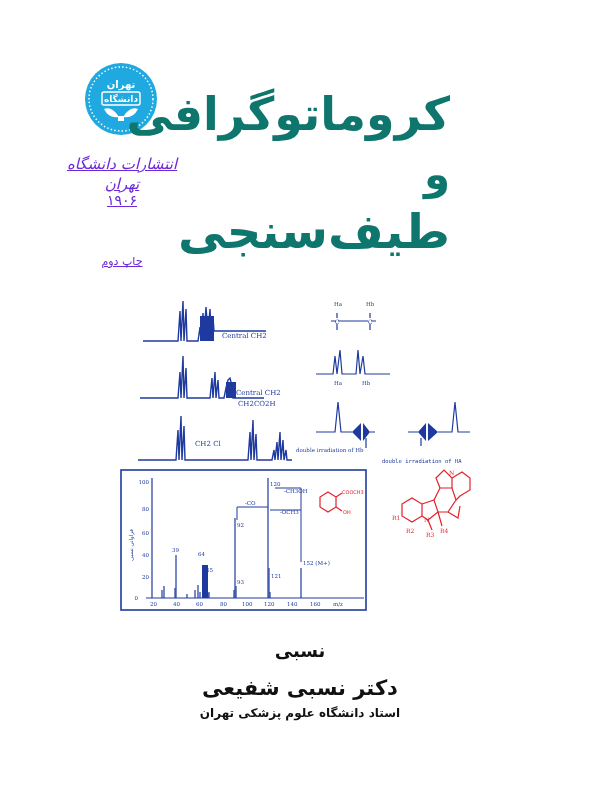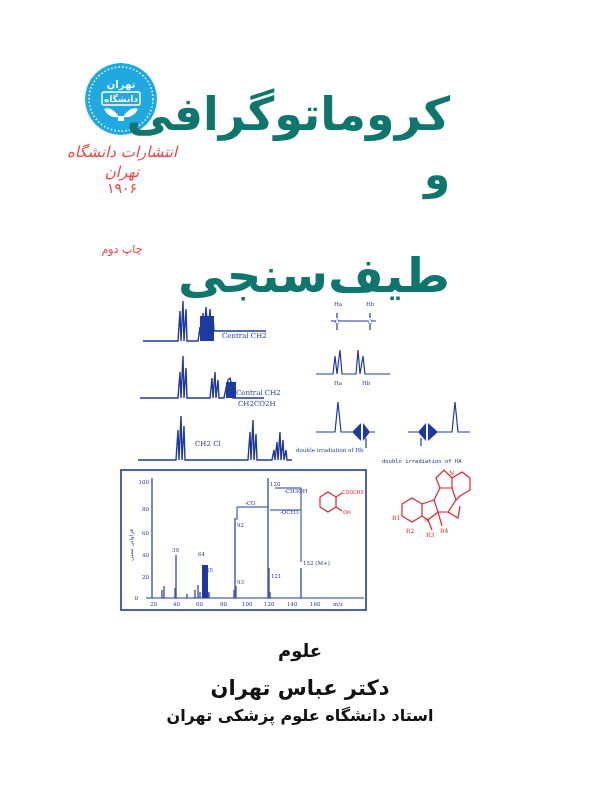--- a/index.html
+++ b/index.html
@@ -1,34 +1,34 @@
 <!DOCTYPE html>
 <html><head>
 <meta charset="utf-8">
 <style>
   html, body { margin: 0; padding: 0; background: #ffffff; }
   body { width: 600px; height: 798px; position: relative; overflow: hidden; font-family: "DejaVu Sans", sans-serif; }
 
   .logo { position: absolute; left: 84px; top: 62px; width: 74px; height: 74px; }
-  .publisher { position: absolute; left: 56px; top: 142px; width: 132px; text-align: center; color: #ef4444; direction: rtl; }
+  .publisher { position: absolute; left: 56px; top: 154px; width: 132px; text-align: center; color: #6d28d9; direction: rtl; text-decoration: underline; }
   .publisher .name { font-family: "DejaVu Serif", serif; font-size: 15px; font-style: italic; line-height: 20px; }
   .publisher .year { font-size: 14px; line-height: 13px; }
   .publisher .edition { font-size: 11px; line-height: 13px; margin-top: 48px; }
 
   .title { position: absolute; left: 200px; width: 250px; text-align: right; color: #0f766e; font-family: "DejaVu Sans", sans-serif; font-weight: bold; direction: rtl; }
   .title.l1 { top: 84px; font-size: 46px; line-height: 60px; }
   .title.l2 { top: 150px; font-size: 42px; line-height: 50px; }
-  .title.l3 { top: 200px; font-size: 48px; line-height: 62px; margin-top: 44px; }
+  .title.l3 { top: 200px; font-size: 48px; line-height: 62px; }
 
   .art { position: absolute; left: 0; top: 0; }
 
   .author-block { position: absolute; left: 150px; width: 300px; text-align: center; direction: rtl; color: #111; font-weight: bold; }
   .author-label { top: 640px; font-size: 18px; }
   .author-name { top: 676px; font-size: 21px; }
-  .author-title { top: 706px; font-size: 16px; }
+  .author-title { top: 706px; font-size: 12px; }
 </style>
 </head>
 <body>
 
 <svg class="logo" viewBox="0 0 74 74">
   <circle cx="37" cy="37" r="36" fill="#1fa9e0"></circle>
   <circle cx="37" cy="37" r="32" fill="none" stroke="#fff" stroke-width="1.5" stroke-dasharray="1.5 2.2"></circle>
   <text x="37" y="26" fill="#fff" font-family="DejaVu Sans, sans-serif" font-size="10" font-weight="bold" text-anchor="middle">تهران</text>
   <rect x="18" y="30" width="38" height="13" rx="2" fill="none" stroke="#fff" stroke-width="1.4"></rect>
   <text x="37" y="40" fill="#fff" font-family="DejaVu Sans, sans-serif" font-size="9" font-weight="bold" text-anchor="middle">دانشگاه</text>
@@ -171,15 +171,15 @@
   <g fill="#e3222a" font-size="6">
     <text x="392" y="520">R1</text>
     <text x="406" y="533">R2</text>
     <text x="426" y="537">R3</text>
     <text x="440" y="533">R4</text>
     <text x="424" y="522" font-size="6">N</text>
     <text x="449" y="475" font-size="6">N</text>
   </g>
 </svg>
 
-<div class="author-block author-label">علوم</div>
-<div class="author-block author-name">دکتر عباس تهران</div>
+<div class="author-block author-label">نسبی</div>
+<div class="author-block author-name">دکتر نسبی شفیعی</div>
 <div class="author-block author-title">استاد دانشگاه علوم پزشکی تهران</div>
 
 </body></html>

